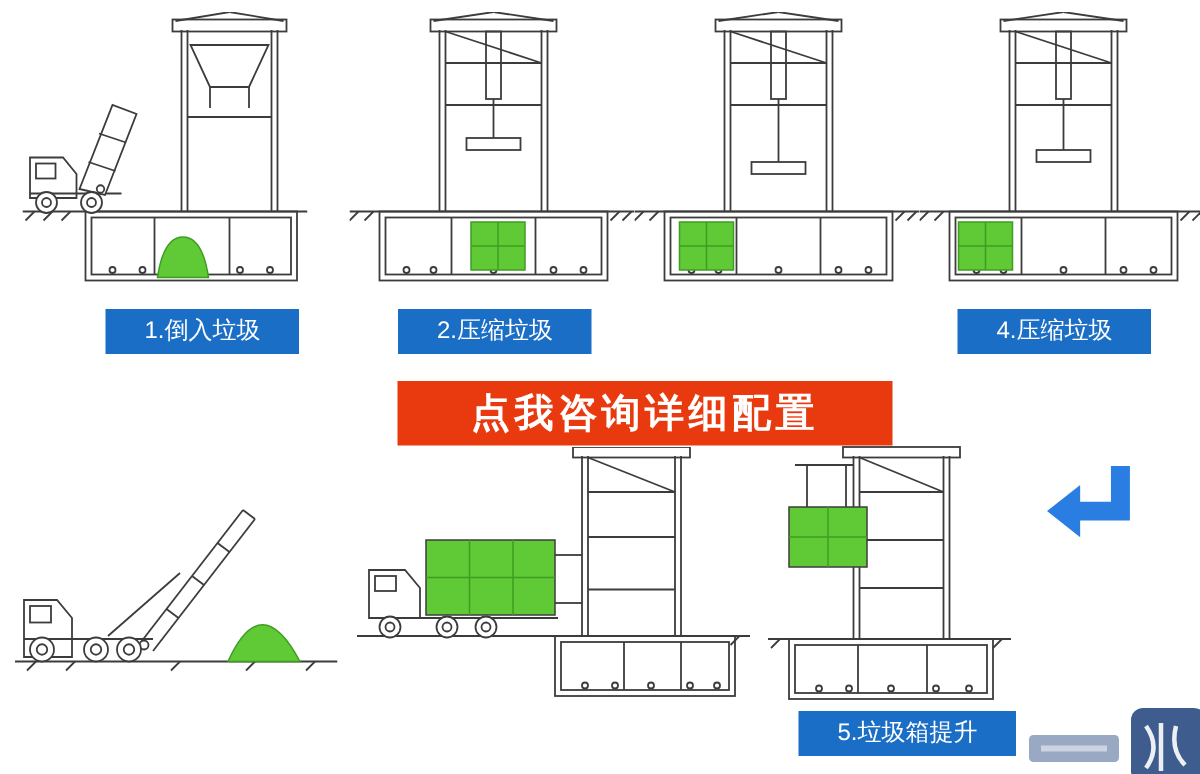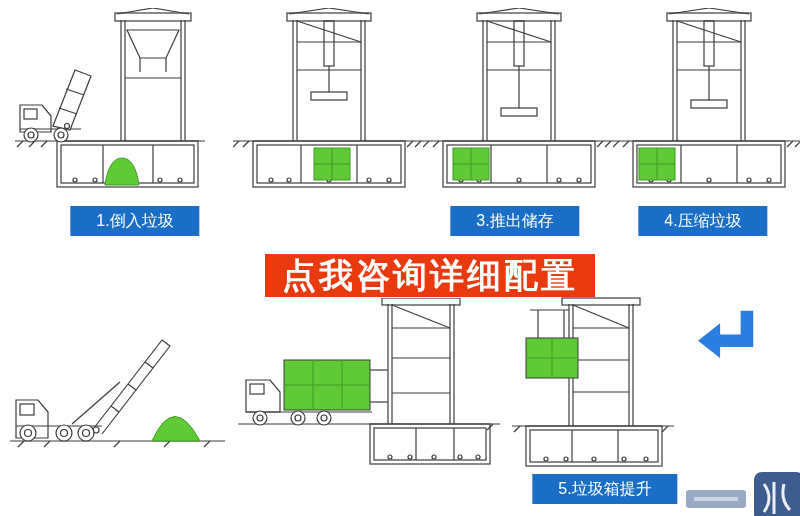--- a/index.html
+++ b/index.html
@@ -8,21 +8,21 @@
   .panel { position:absolute; }
   .panel svg { width:100%; height:100%; display:block; }
   .step-label {
     position:absolute; transform:translateX(-50%);
     background:var(--label-bg,#1a6ec5); color:#fff;
     font-size:16px; line-height:1; padding:7px 26px; white-space:nowrap;
   }
   .banner {
     position:absolute; left:265px; top:254px; width:330px; height:43px;
     background:var(--banner-bg,#e83a0e); color:#fff;
-    font-size:34px; font-weight:bold; letter-spacing:3px;
+    font-size:26px; font-weight:bold; letter-spacing:3px;
     display:flex; align-items:center; justify-content:center; cursor:pointer;
   }
   .arrow { position:absolute; left:698px; top:306px; width:60px; height:74px; }
   .watermark { position:absolute; right:-8px; bottom:-8px; width:124px; height:54px; }
 </style>
 </head>
 <body>
 
 <div class="page">
 
@@ -193,21 +193,21 @@
       </g>
       <g>
         <rect x="26" y="140" width="36" height="32" fill="var(--green)" stroke="var(--green-stroke)"></rect>
         <line x1="44" y1="140" x2="44" y2="172" stroke="var(--green-stroke)"></line>
         <line x1="26" y1="156" x2="62" y2="156" stroke="var(--green-stroke)"></line>
       </g>
     </svg>
   </div>
 
   <div class="step-label" style="left:135px; top:206px;">1.倒入垃圾</div>
-  <div class="step-label" style="left:515px; top:206px;">3.推出储存</div>
+  <div class="step-label" style="left:330px; top:206px;">2.压缩垃圾</div>
   <div class="step-label" style="left:703px; top:206px;">4.压缩垃圾</div>
 
   <div class="banner">点我咨询详细配置</div>
 
   <div class="panel" style="left:10px; top:296px; width:215px; height:177px;">
     <svg viewBox="0 0 215 177">
       <g stroke="var(--line)" fill="none" stroke-width="1.2">
         <line x1="0" y1="145" x2="215" y2="145"></line>
         <line x1="14" y1="145" x2="8" y2="151"></line>
           <line x1="40" y1="145" x2="34" y2="151"></line>

